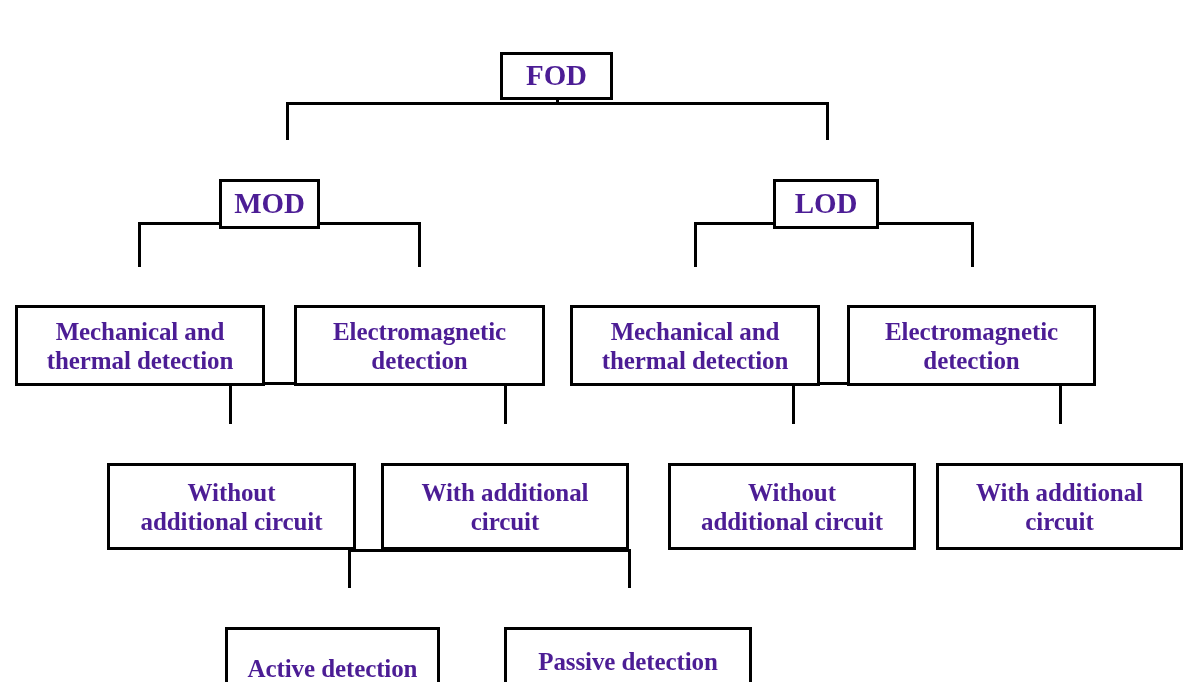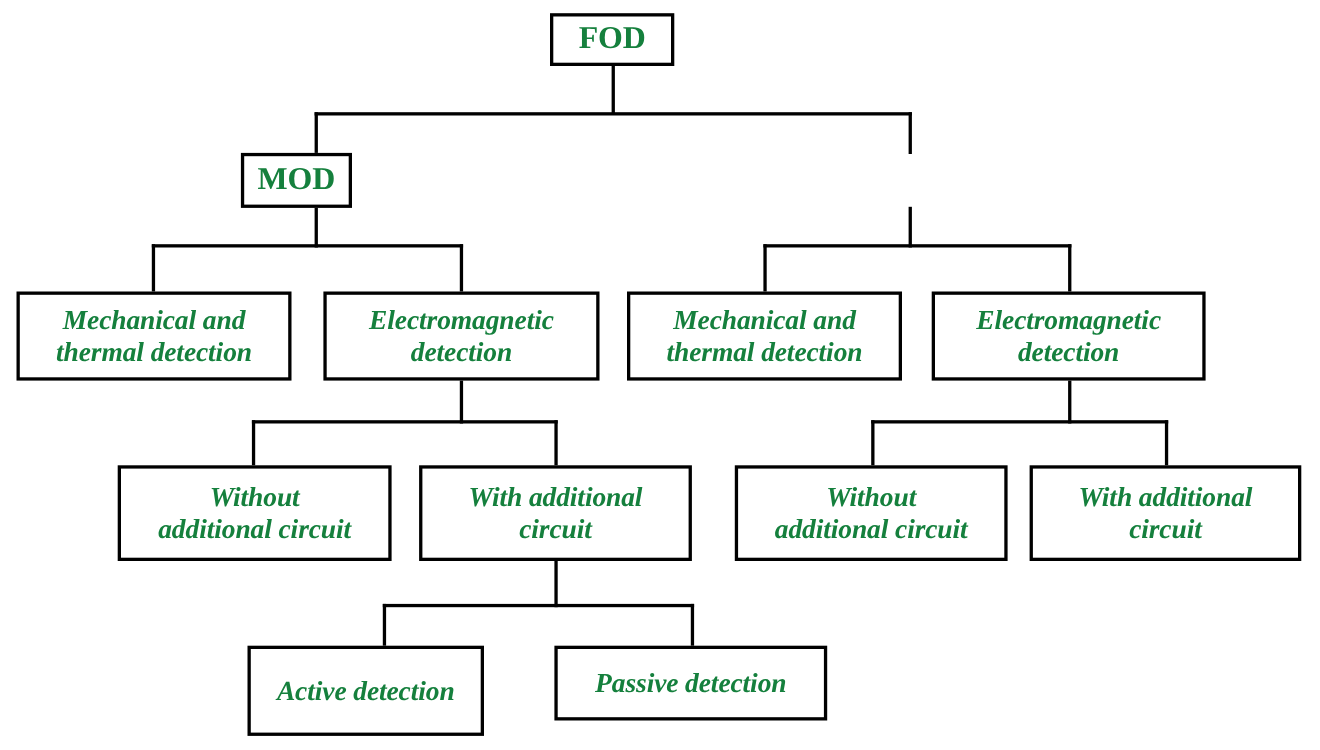--- a/index.html
+++ b/index.html
@@ -18,27 +18,28 @@
   .node {
     position: absolute;
     box-sizing: border-box;
     border: 3px solid #000000;
     background: #ffffff;
     display: flex;
     align-items: center;
     justify-content: center;
     text-align: center;
     font-weight: bold;
-    color: #15803d;
+    color: #4c1d95;
     line-height: 1.16;
     letter-spacing: -0.1px;
     z-index: 2;
     white-space: pre-line;
+    margin-top: 40px;
   }
-  .node.small-pad { padding: 12px 4px; font-style: italic; }
+  .node.small-pad { padding: 12px 4px; }
   .edge {
     position: absolute;
     background: #000000;
     z-index: 1;
   }
   .edge.v { width: 3px; }
   .edge.h { height: 3px; }
 </style>
 </head>
 <body>
@@ -72,20 +73,21 @@
 
   <div class="edge v" style="left:504px; top:509px; height:43px;"></div>
   <div class="edge h" style="left:348px; top:549px; width:283px;"></div>
   <div class="edge v" style="left:348px; top:549px; height:39px;"></div>
   <div class="edge v" style="left:628px; top:549px; height:39px;"></div>
 
   <div class="node" style="left:500px; top:12px; width:113px; height:48px; font-size:29px;">FOD</div>
 
   <div class="node" style="left:219px; top:139px; width:101px; height:50px; font-size:29px;">MOD</div>
 
+  <div class="node" style="left:773px; top:139px; width:106px; height:50px; font-size:29px;">LOD</div>
 
   <div class="node small-pad" style="left:15px; top:265px; width:250px; height:81px; font-size:25px;">Mechanical and
 thermal detection</div>
 
   <div class="node small-pad" style="left:294px; top:265px; width:251px; height:81px; font-size:25px;">Electromagnetic
 detection</div>
 
   <div class="node small-pad" style="left:570px; top:265px; width:250px; height:81px; font-size:25px;">Mechanical and
 thermal detection</div>
 

